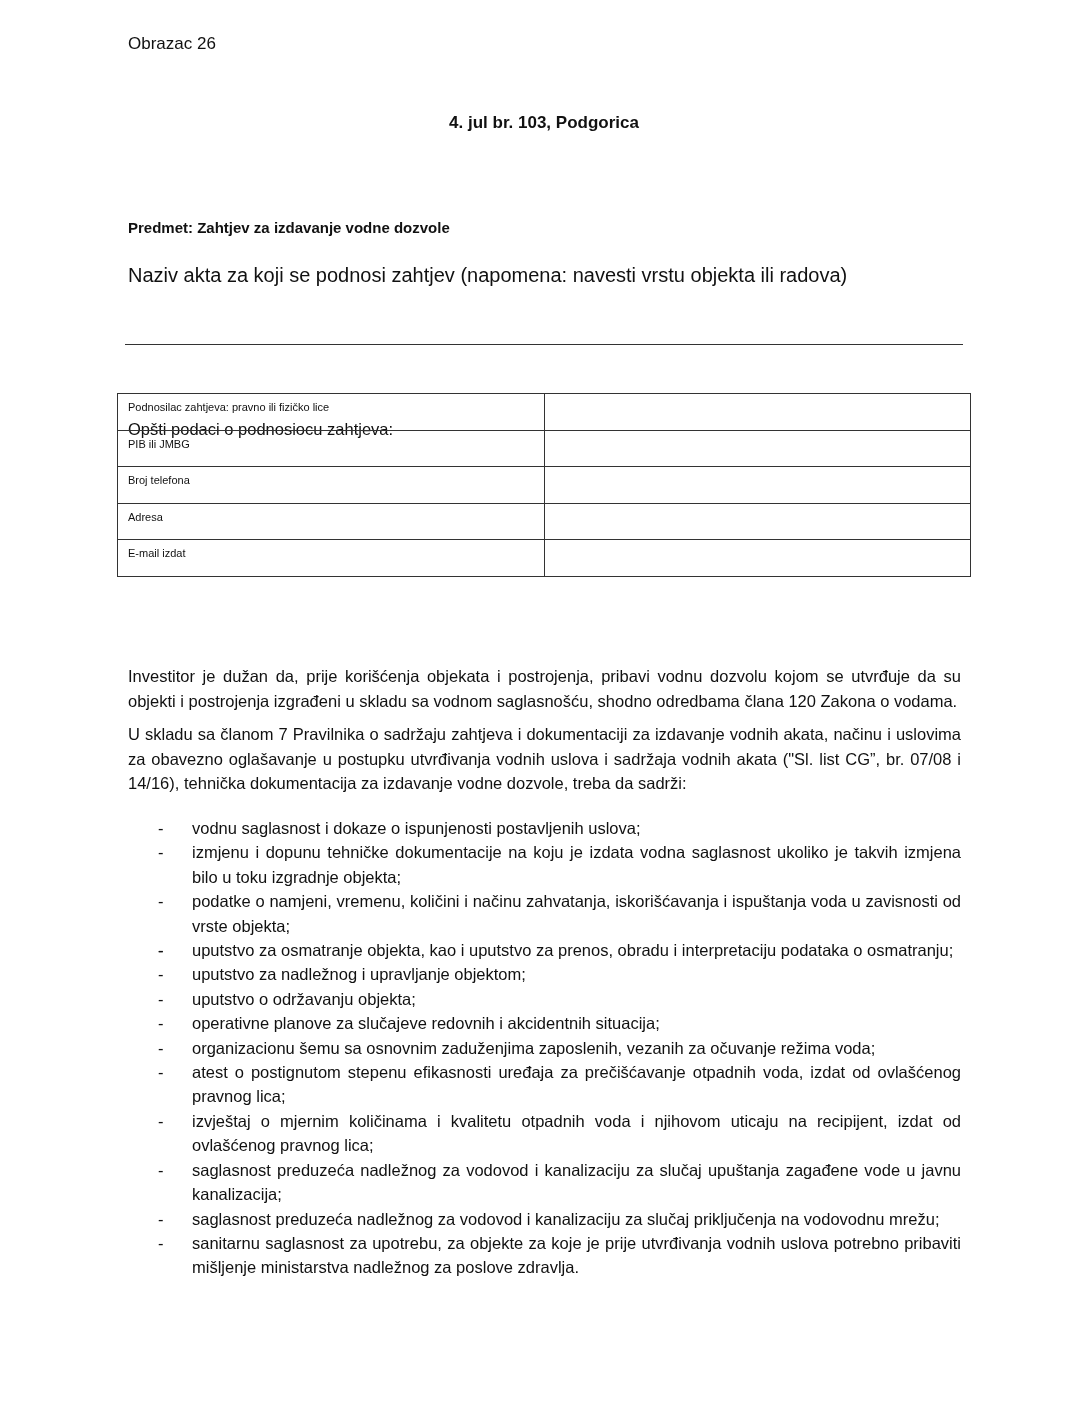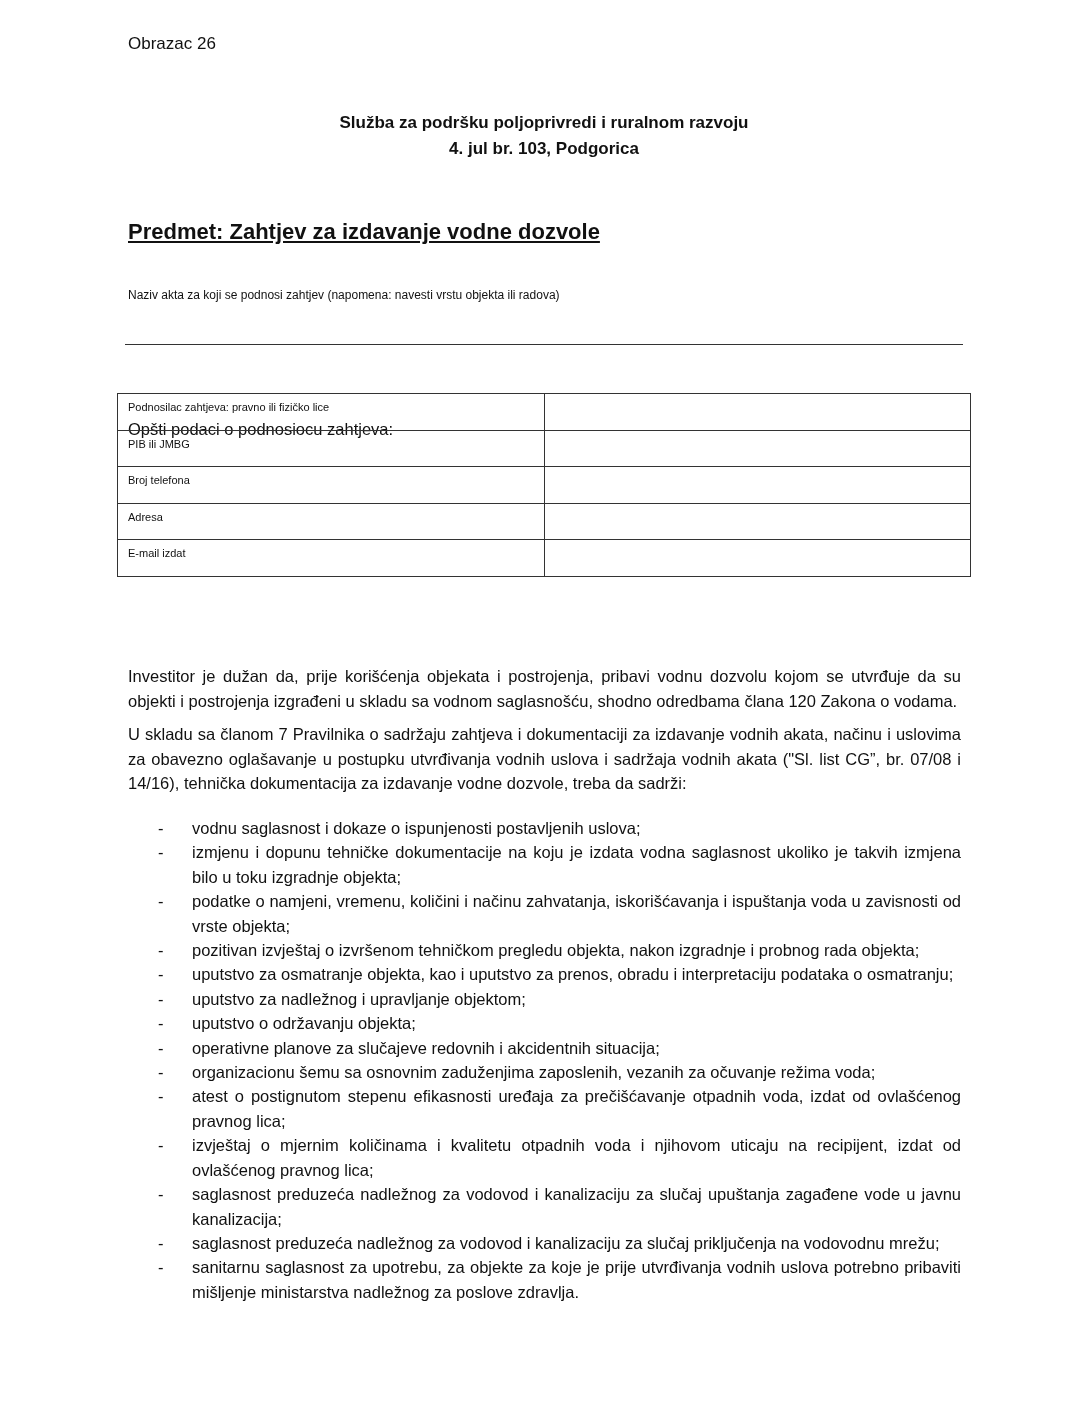--- a/index.html
+++ b/index.html
@@ -3,22 +3,22 @@
 <meta charset="utf-8">
 <style>
   html, body { margin: 0; padding: 0; background: #ffffff; }
   body { width: 1088px; height: 1408px; position: relative; overflow: hidden;
          font-family: "Liberation Sans", sans-serif; color: #111; }
   .page { position: absolute; left: 0; top: 0; width: 924px; height: 1408px; }
   .form-no { position: absolute; left: 128px; top: 34px; font-size: 17px; }
   .header { position: absolute; left: 0; width: 1088px; top: 110px; text-align: center;
             font-weight: bold; font-size: 17px; line-height: 26px; }
   .header div { display: block; }
-  .subject { position: absolute; left: 128px; top: 219px; font-size: 22px; font-weight: bold; text-decoration: underline; }
-  .act-label { position: absolute; left: 128px; top: 288px; font-size: 12px; }
+  .subject { position: absolute; left: 128px; top: 219px; font-size: 15px; font-weight: bold; }
+  .act-label { position: absolute; left: 128px; top: 264px; font-size: 20px; }
   .act-line { position: absolute; left: 125px; top: 344px; width: 838px; height: 0;
               border-top: 1.5px solid #333; }
   .general-label { position: absolute; left: 128px; top: 372px; font-size: 16.5px; margin-top: 48px; }
   table.applicant { position: absolute; left: 117px; top: 393px; width: 854px;
                     border-collapse: collapse; font-size: 11px; }
   table.applicant td { border: 1.3px solid #333; height: 35.5px; padding: 0 0 0 10px;
                        vertical-align: top; line-height: 27px; }
   table.applicant td.lbl { width: 416px; }
   .para { position: absolute; left: 128px; width: 833px; font-size: 16.5px; line-height: 24.5px;
           text-align: justify; }
@@ -29,21 +29,20 @@
   ul.reqs li { position: relative; padding-left: 64px; text-align: justify; }
   ul.reqs li .dash { position: absolute; left: 30px; top: 0; }
 </style>
 </head>
 <body>
 
 <div class="page">
   <div class="form-no">Obrazac 26</div>
 
   <div class="header">
-    <div>Služba za podršku poljoprivredi i ruralnom razvoju</div>
     <div>4. jul br. 103, Podgorica</div>
   </div>
 
   <div class="subject">Predmet: Zahtjev za izdavanje vodne dozvole</div>
 
   <div class="act-label">Naziv akta za koji se podnosi zahtjev (napomena: navesti vrstu objekta ili radova)</div>
   <div class="act-line"></div>
 
   <div class="general-label">Opšti podaci o podnosiocu zahtjeva:</div>
 
@@ -72,21 +71,21 @@
     </tbody>
   </table>
 
   <div class="para p1">Investitor je dužan da, prije korišćenja objekata i postrojenja, pribavi vodnu dozvolu  kojom se utvrđuje da su objekti i postrojenja izgrađeni u skladu sa vodnom saglasnošću, shodno odredbama člana 120 Zakona o vodama.</div>
   <div class="para p2">U skladu sa članom 7 Pravilnika o sadržaju zahtjeva i dokumentaciji za izdavanje vodnih akata, načinu i uslovima za obavezno oglašavanje u postupku utvrđivanja vodnih uslova i sadržaja vodnih akata ("Sl. list CG”, br. 07/08 i 14/16), tehnička dokumentacija za izdavanje vodne dozvole, treba da sadrži:</div>
 
   <ul class="reqs">
     <li><span class="dash">-</span><span>vodnu saglasnost i dokaze o ispunjenosti postavljenih uslova;</span></li>
     <li><span class="dash">-</span><span>izmjenu i dopunu tehničke dokumentacije na koju je izdata vodna saglasnost ukoliko je takvih izmjena bilo u toku izgradnje objekta;</span></li>
     <li><span class="dash">-</span><span>podatke o namjeni, vremenu, količini i načinu zahvatanja, iskorišćavanja i ispuštanja voda u zavisnosti od vrste objekta;</span></li>
-    <li><span class="dash">-</span><span>pozitivan izvještaj o izvršenom tehničkom pregledu objekta, nakon izgradnje i probnog rada objekta;</span></li>
+    <li><span class="dash">-</span></li>
     <li><span class="dash">-</span><span>uputstvo za osmatranje objekta, kao i uputstvo za prenos, obradu i interpretaciju podataka o osmatranju;</span></li>
     <li><span class="dash">-</span><span>uputstvo za nadležnog i upravljanje objektom;</span></li>
     <li><span class="dash">-</span><span>uputstvo o održavanju objekta;</span></li>
     <li><span class="dash">-</span><span>operativne planove za slučajeve redovnih i akcidentnih situacija;</span></li>
     <li><span class="dash">-</span><span>organizacionu šemu sa osnovnim zaduženjima zaposlenih, vezanih za očuvanje režima voda;</span></li>
     <li><span class="dash">-</span><span>atest o postignutom stepenu efikasnosti uređaja za prečišćavanje otpadnih voda, izdat od ovlašćenog pravnog lica;</span></li>
     <li><span class="dash">-</span><span>izvještaj o mjernim količinama i kvalitetu otpadnih voda i njihovom uticaju na recipijent, izdat od ovlašćenog pravnog lica;</span></li>
     <li><span class="dash">-</span><span>saglasnost preduzeća nadležnog za vodovod i kanalizaciju za slučaj upuštanja zagađene vode u javnu kanalizacija;</span></li>
     <li><span class="dash">-</span><span>saglasnost preduzeća nadležnog za vodovod i kanalizaciju za slučaj priključenja na vodovodnu mrežu;</span></li>
     <li><span class="dash">-</span><span>sanitarnu saglasnost za upotrebu, za objekte za koje je prije utvrđivanja vodnih uslova potrebno pribaviti mišljenje ministarstva nadležnog za poslove zdravlja.</span></li>

